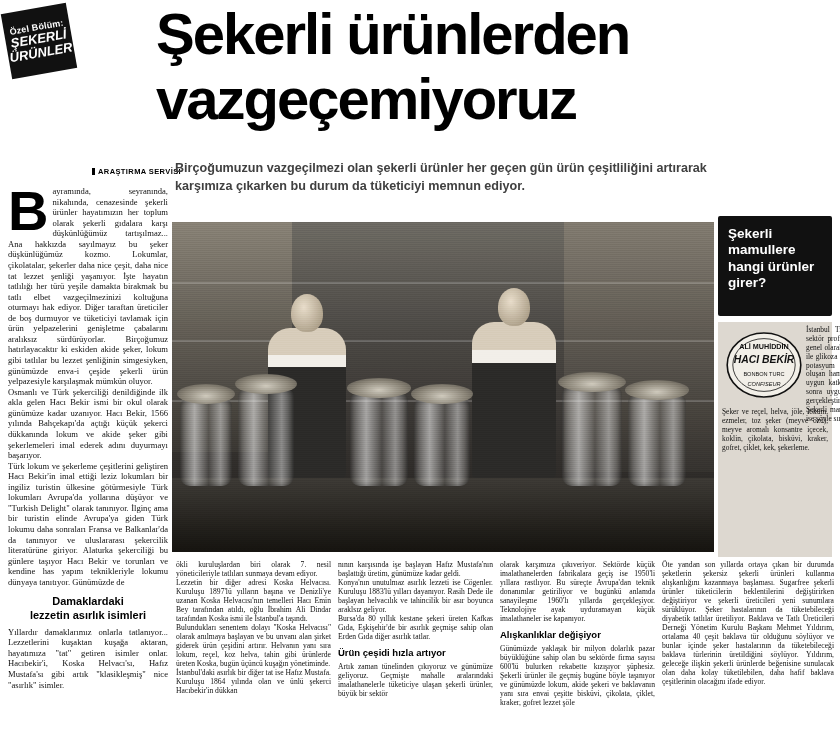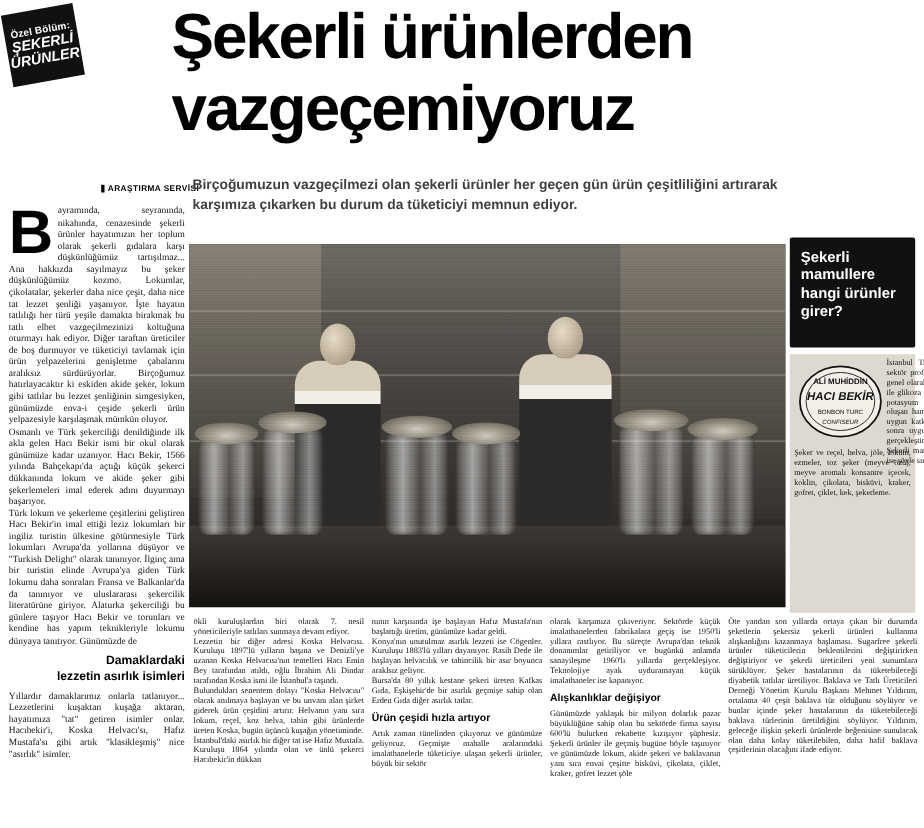--- a/index.html
+++ b/index.html
@@ -59,21 +59,21 @@
   .dropcap{
     float:left;font-family:"Liberation Sans", sans-serif;font-weight:700;
     font-size:56px;line-height:42px;margin:4px 4px 0 0;color:#000;
   }
   .body-text{
     font-size:8.6px;line-height:1.23;text-align:justify;color:#111;
     hyphens:auto;
   }
   .subhead{
     font-family:"Liberation Sans", sans-serif;
-    font-weight:700;font-size:11px;line-height:1.2;text-align:right;
+    font-weight:700;font-size:11px;line-height:1.2;text-align:center;
     margin:8px 0 5px 0;color:#000;
   }
 
   
   .photo{
     position:absolute;left:172px;top:222px;width:542px;height:330px;
     background:#2a2724;overflow:hidden;
   }
   .ph-bg{position:absolute;inset:0;
     background:

